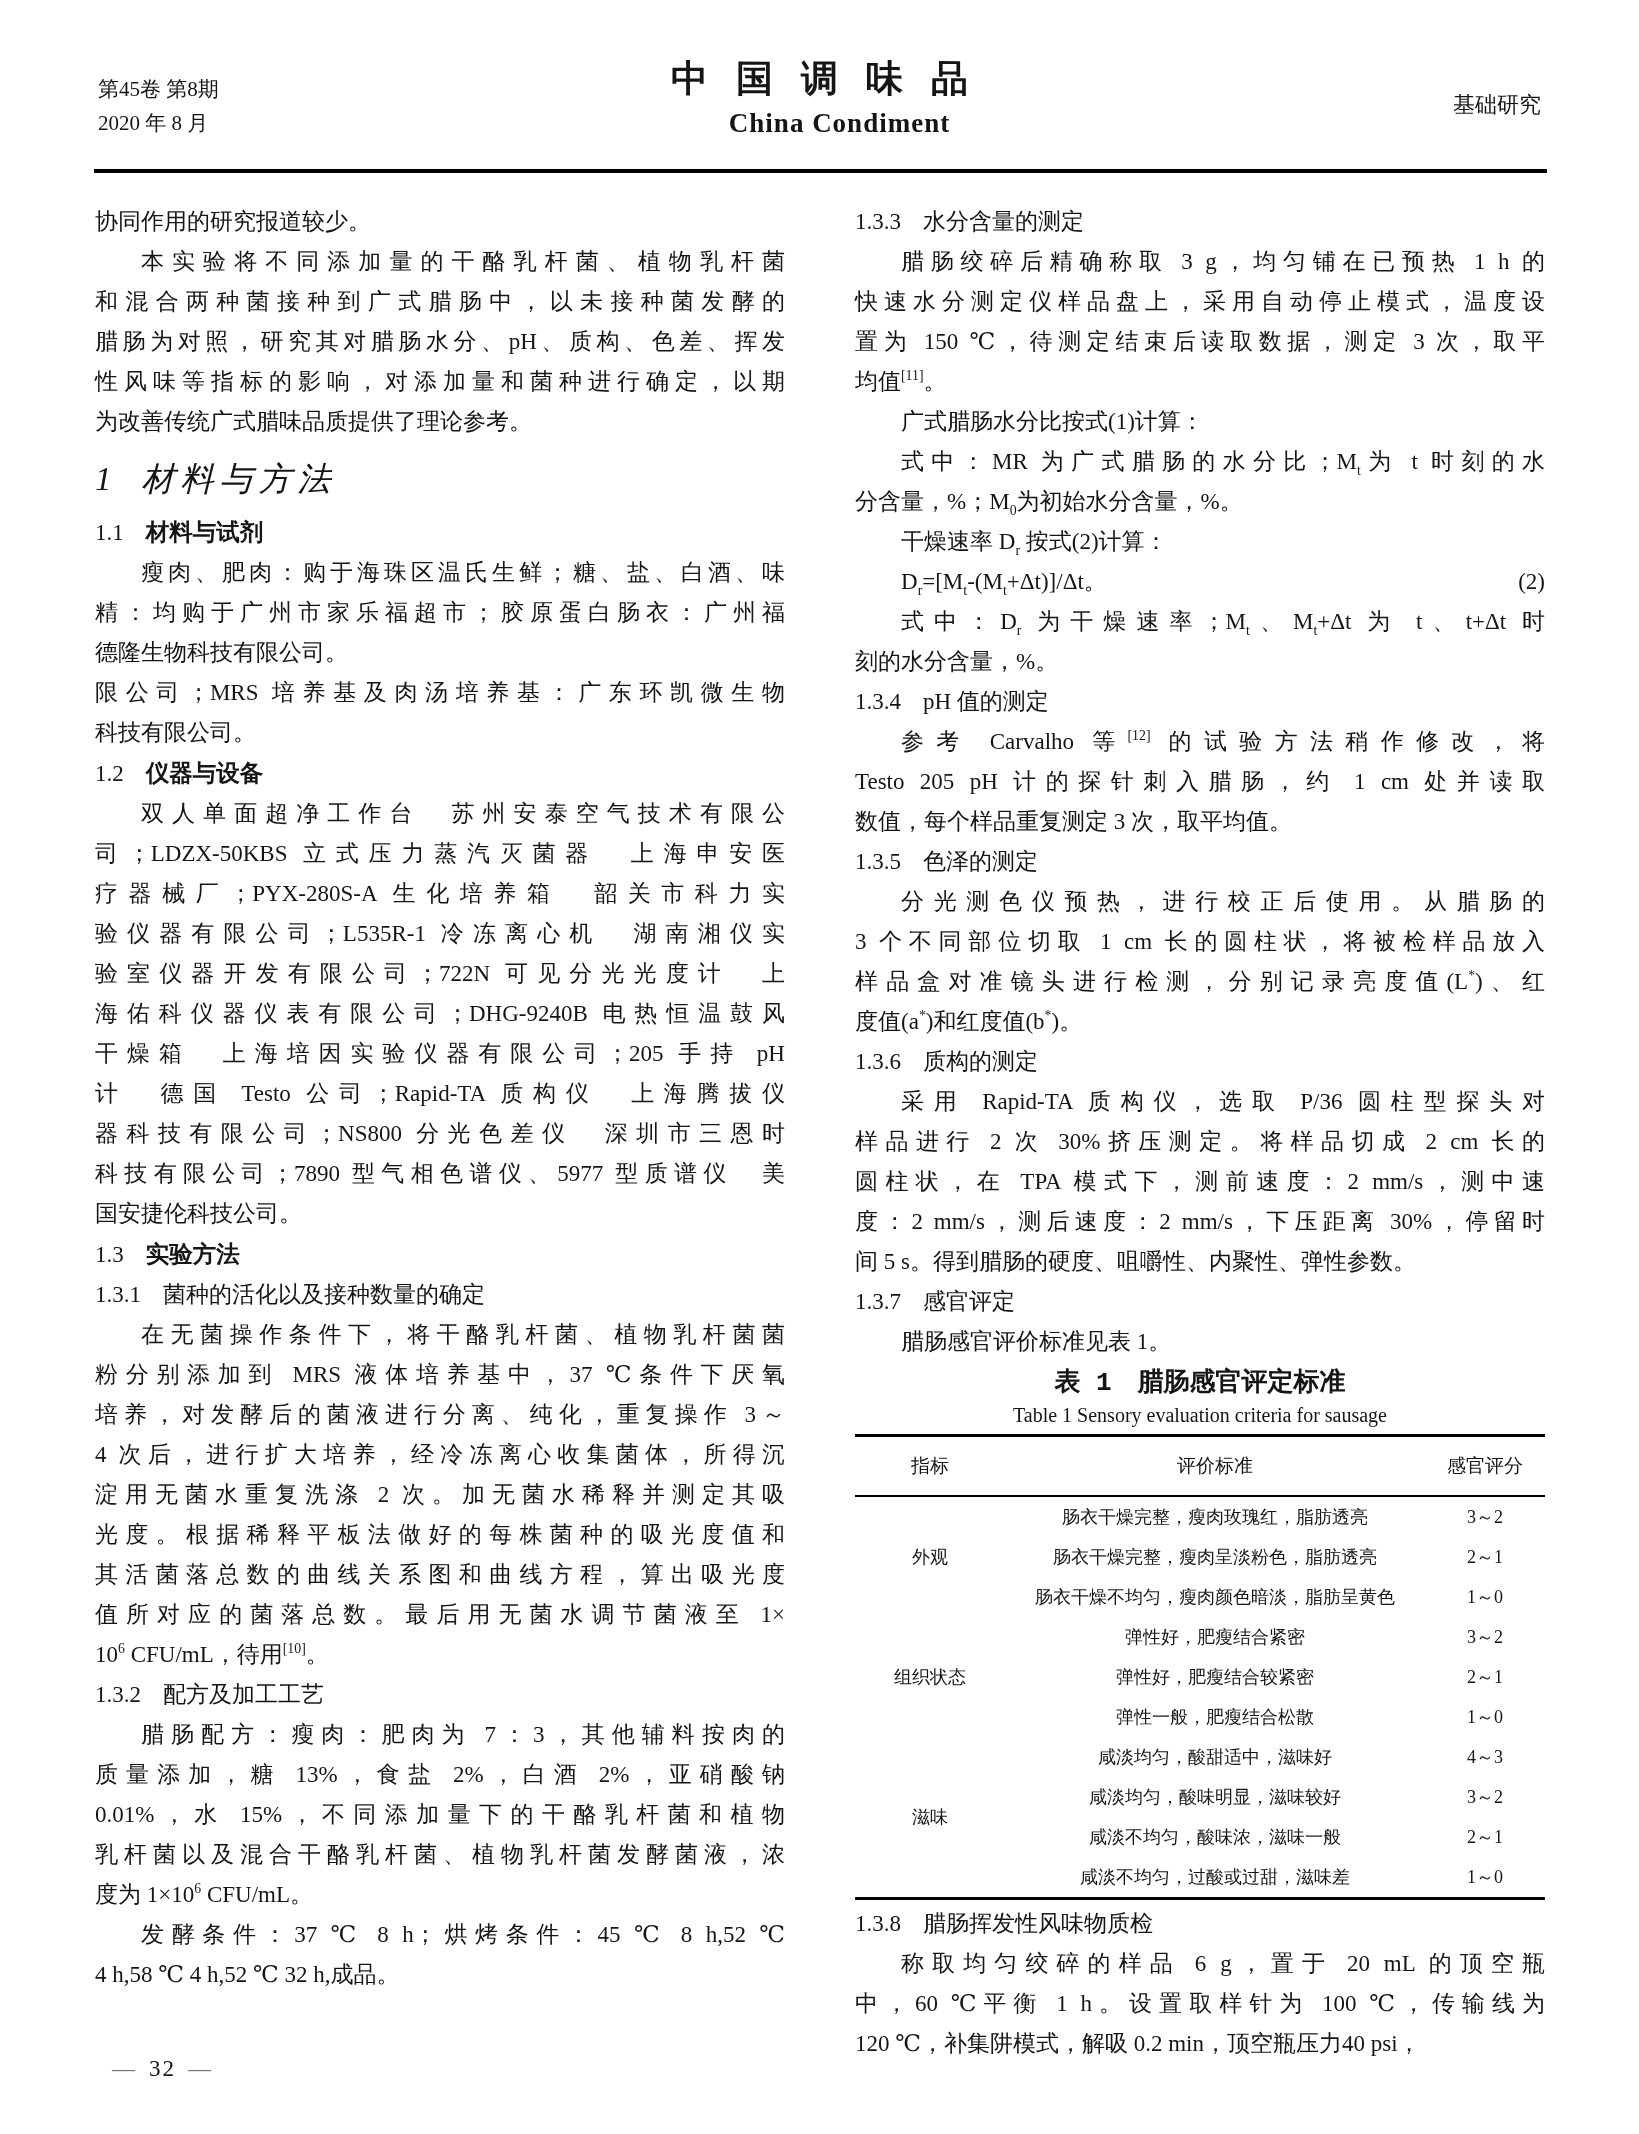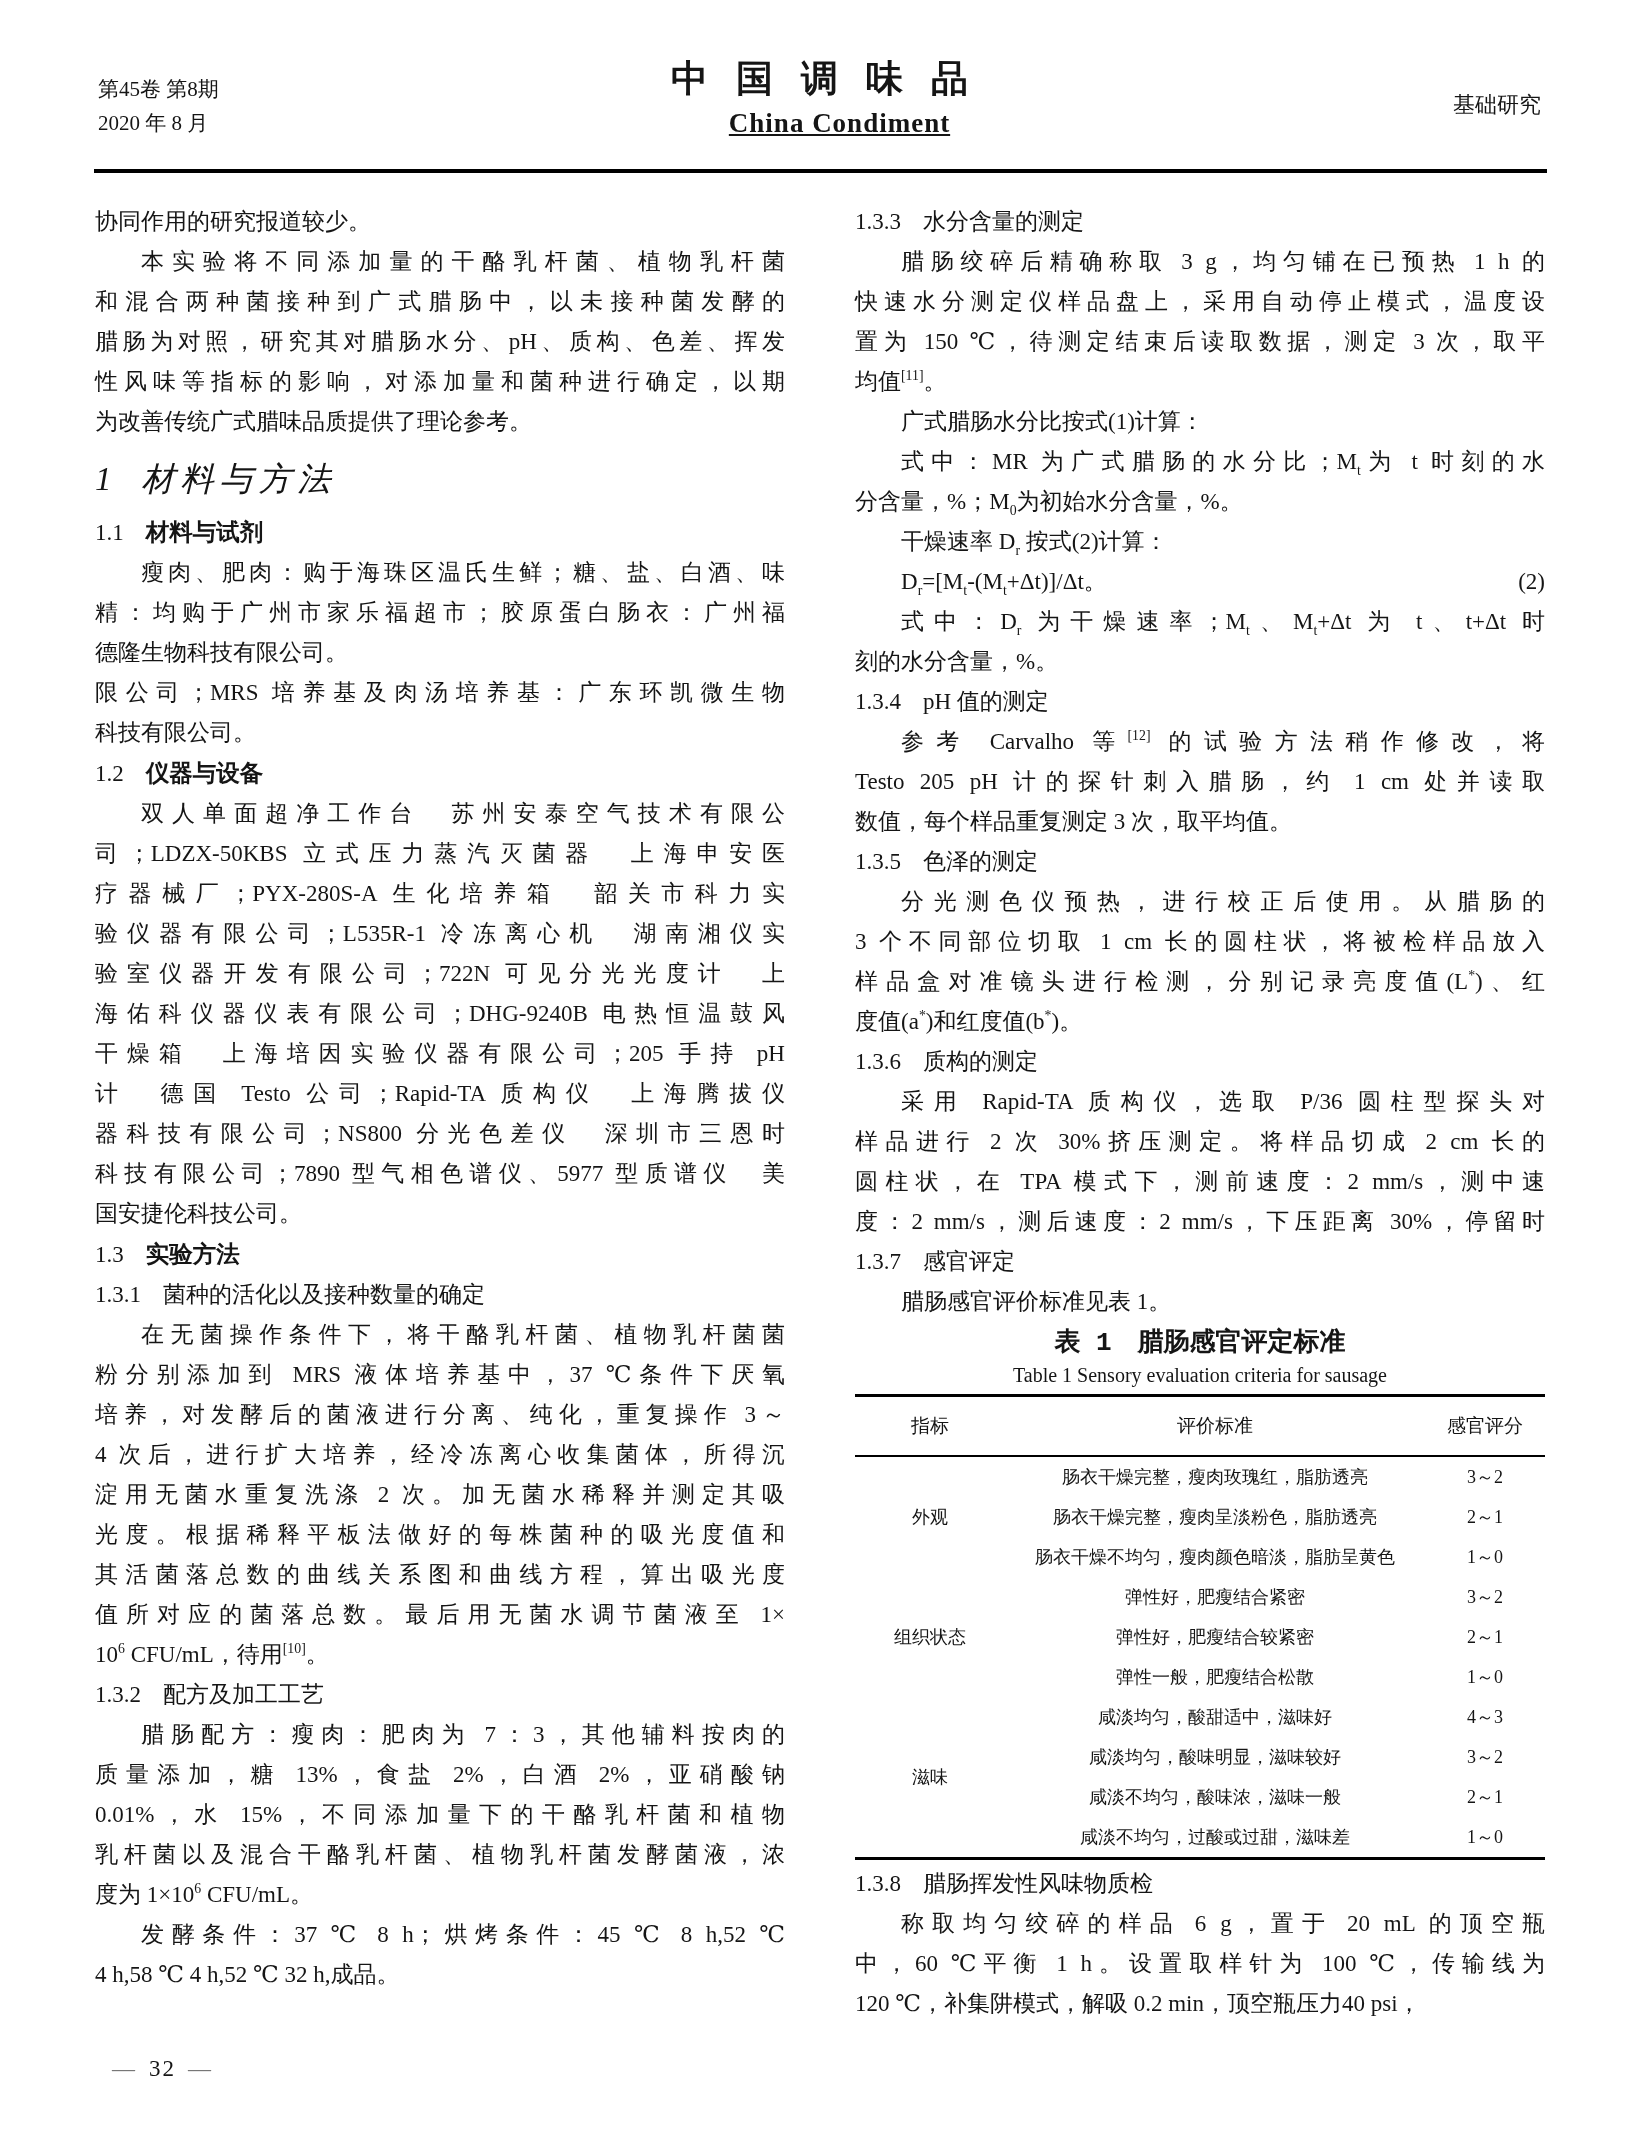--- a/index.html
+++ b/index.html
@@ -5,21 +5,21 @@
   html,body{margin:0;padding:0;background:#ffffff;}
   body{
     position:relative;
     width:1639px;height:2134px;
     overflow:hidden;
     font-family:"Liberation Serif","DejaVu Serif",serif;
     color:#151515;
   }
   
   .hdr-left{position:absolute;left:98px;top:72px;font-size:21px;line-height:34px;}
-  .hdr-center{position:absolute;left:0;right:0;top:54px;text-align:center;text-decoration:underline;}
+  .hdr-center{position:absolute;left:0;right:0;top:54px;text-align:center;}
   .journal-cn{
     display:inline-block;
     font-family:"Liberation Sans","DejaVu Sans",sans-serif;
     font-weight:bold;font-size:37px;letter-spacing:28px;padding-left:28px;
   }
   .journal-en{font-weight:bold;font-size:27px;margin-top:4px;letter-spacing:1px;padding-left:40px;}
   .hdr-right{position:absolute;right:98px;top:90px;font-size:22px;}
   .hdr-rule{position:absolute;left:94px;right:92px;top:169px;height:4px;background:#000;}
 
   
@@ -195,20 +195,21 @@
   <div class="line end">度值(a<sup>*</sup>)和红度值(b<sup>*</sup>)。</div>
 
   <div class="h3">
     <span class="num">1.3.6</span><span>质构的测定</span>
   </div>
 
   <div class="line ind">采用 Rapid-TA 质构仪，选取 P/36 圆柱型探头对</div>
   <div class="line">样品进行 2 次 30%挤压测定。将样品切成 2 cm 长的</div>
   <div class="line">圆柱状，在 TPA 模式下，测前速度：2 mm/s，测中速</div>
   <div class="line">度：2 mm/s，测后速度：2 mm/s，下压距离 30%，停留时</div>
+  <div class="line end">间 5 s。得到腊肠的硬度、咀嚼性、内聚性、弹性参数。</div>
 
   <div class="h3">
     <span class="num">1.3.7</span><span>感官评定</span>
   </div>
 
   <div class="line end ind">腊肠感官评价标准见表 1。</div>
 
   <div class="tbl-title">表 1　腊肠感官评定标准</div>
   <div class="tbl-sub">Table 1 Sensory evaluation criteria for sausage</div>
 

